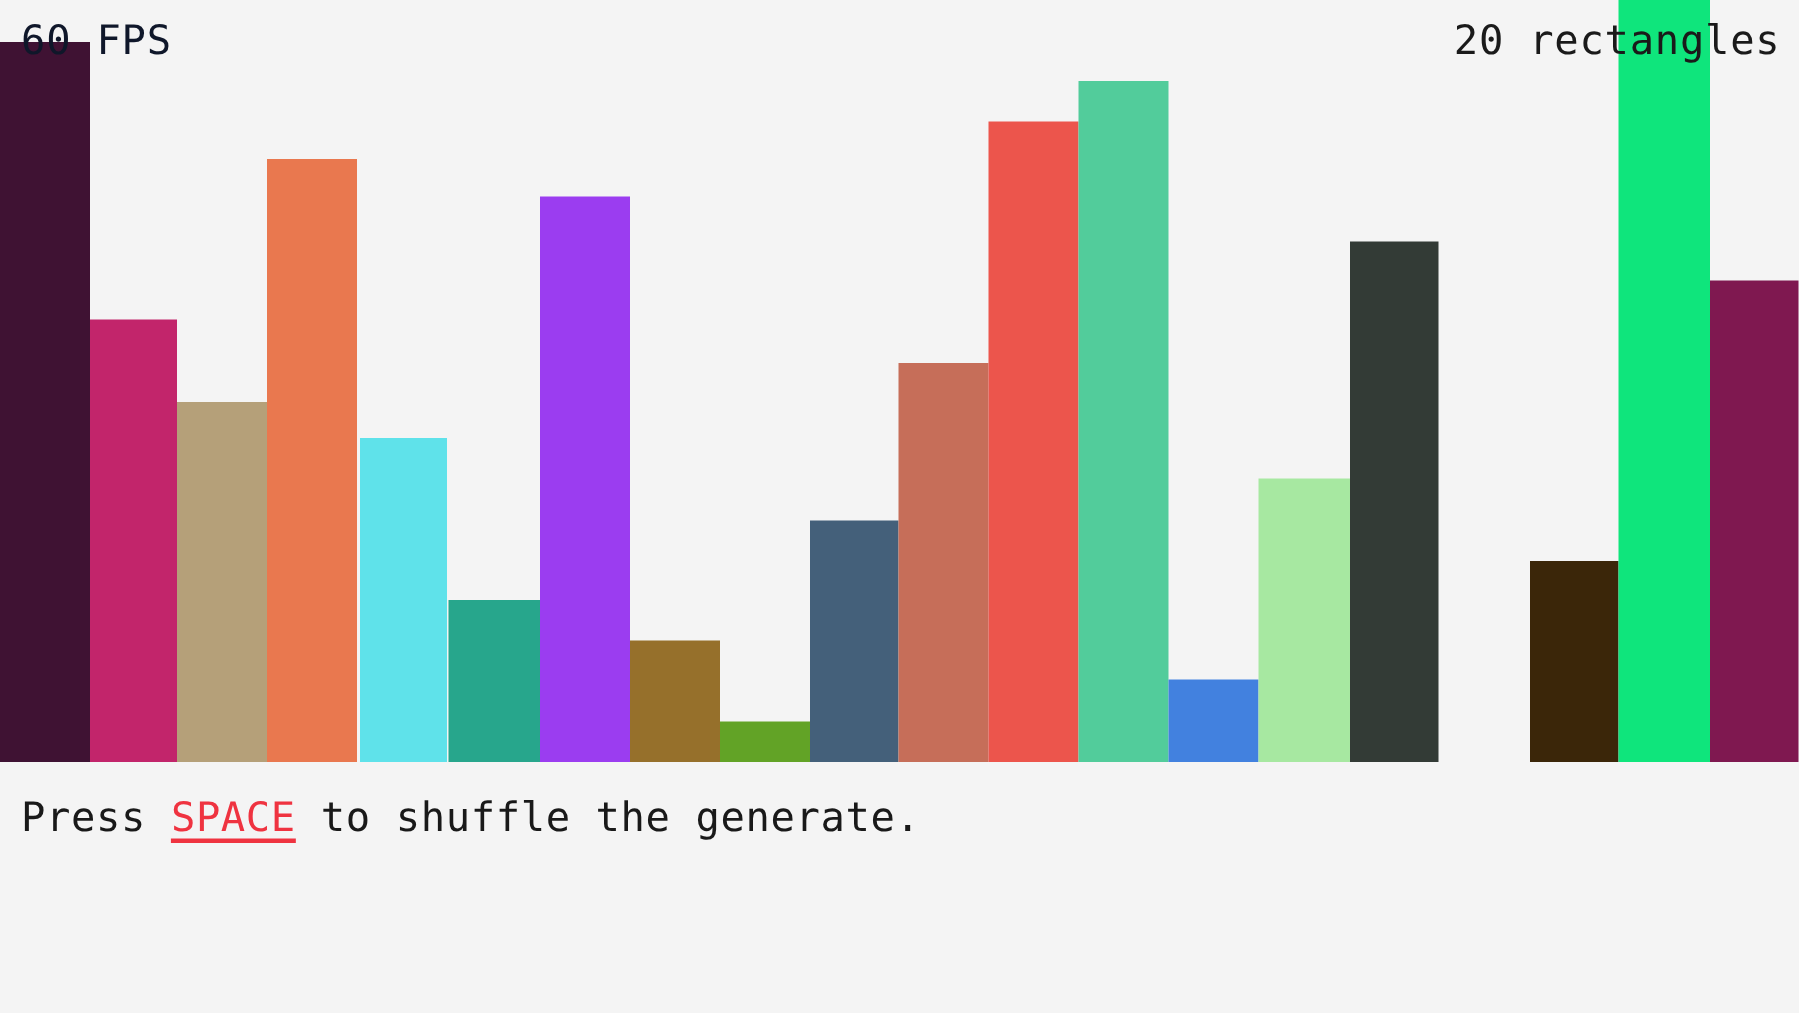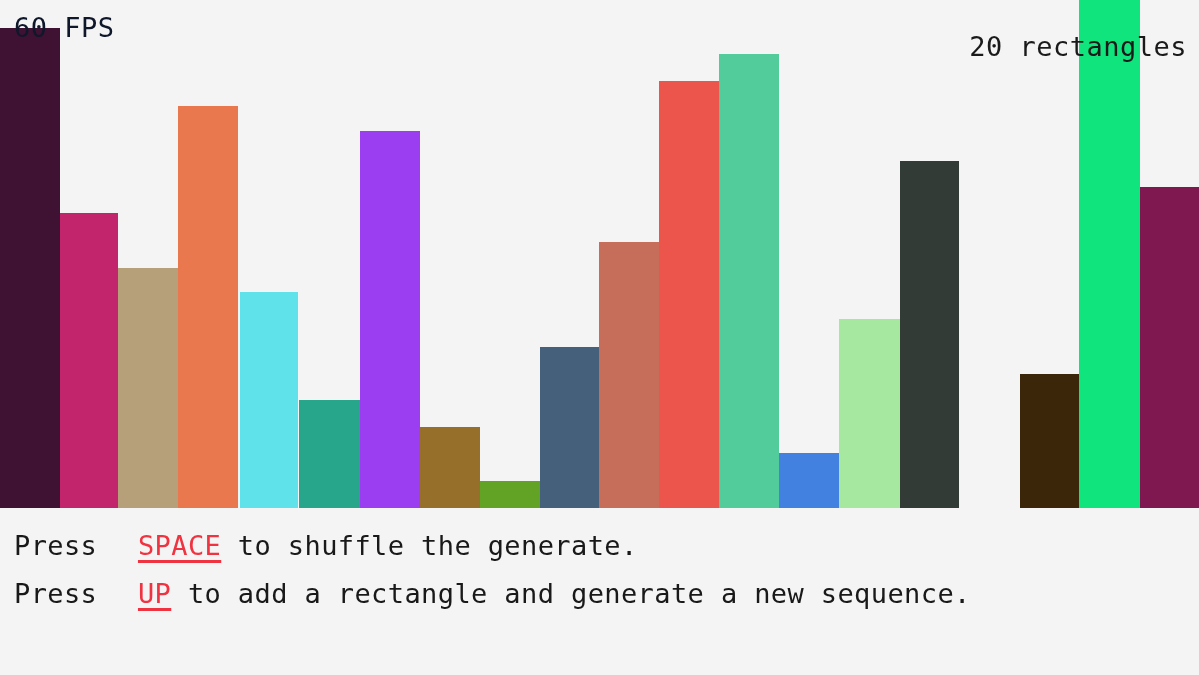--- a/index.html
+++ b/index.html
@@ -44,21 +44,20 @@
   #fps-counter {
     left: 14px;
     top: 14px;
     color: #14A03A;
   }
   #rect-count {
     right: 12px;
     top: 14px;
     color: #1A1A1A;
     text-align: right;
-    margin-top: 19px;
   }
   
   #instructions {
     position: absolute;
     left: 0;
     top: 508px;
     width: 1199px;
     height: 167px;
     background: #F4F4F4;
     padding: 14px 0 0 14px;
@@ -70,21 +69,20 @@
     line-height: 48px;
     color: #191919;
     white-space: pre;
     letter-spacing: 0.4px;
   }
   .key {
     color: #EF3340;
     text-decoration: underline;
     text-decoration-thickness: 3px;
     text-underline-offset: 5px;
-    margin-left: 24px;
   }
 </style>
 </head>
 <body>
 
 <div id="app">
 
   <div id="plot" style="background: rgb(244, 244, 244);">
       <div class="bar" style="left: 0px; width: 60px; height: 480px; background: rgb(63, 18, 51);"></div>
       <div class="bar" style="left: 60px; width: 58px; height: 295px; background: rgb(194, 37, 107);"></div>
@@ -106,16 +104,15 @@
       <div class="bar" style="left: 1079px; width: 61px; height: 508px; background: rgb(15, 229, 124);"></div>
       <div class="bar" style="left: 1140px; width: 59px; height: 321px; background: rgb(127, 24, 80);"></div>
     </div>
 
   <div class="hud" id="fps-counter" style="color: #0f172a;">60 FPS</div>
 
   <div class="hud" id="rect-count" style="color: rgb(26, 26, 26);">20 rectangles</div>
 
   <div id="instructions">
       <div class="instruction-line" style="color: rgb(25, 25, 25);"><span>Press </span><span class="key" style="color: rgb(239, 51, 64); text-decoration-color: rgb(239, 51, 64);">SPACE</span><span> to shuffle the generate.</span></div>
-      <div class="instruction-line" style="color: rgb(25, 25, 25);"><span>Press </span><span class="key" style="color: rgb(239, 51, 64); text-decoration-color: rgb(239, 51, 64);">UP</span><span> to add a rectangle and generate a new sequence.</span></div>
     </div>
 
 </div>
 
 </body></html>

